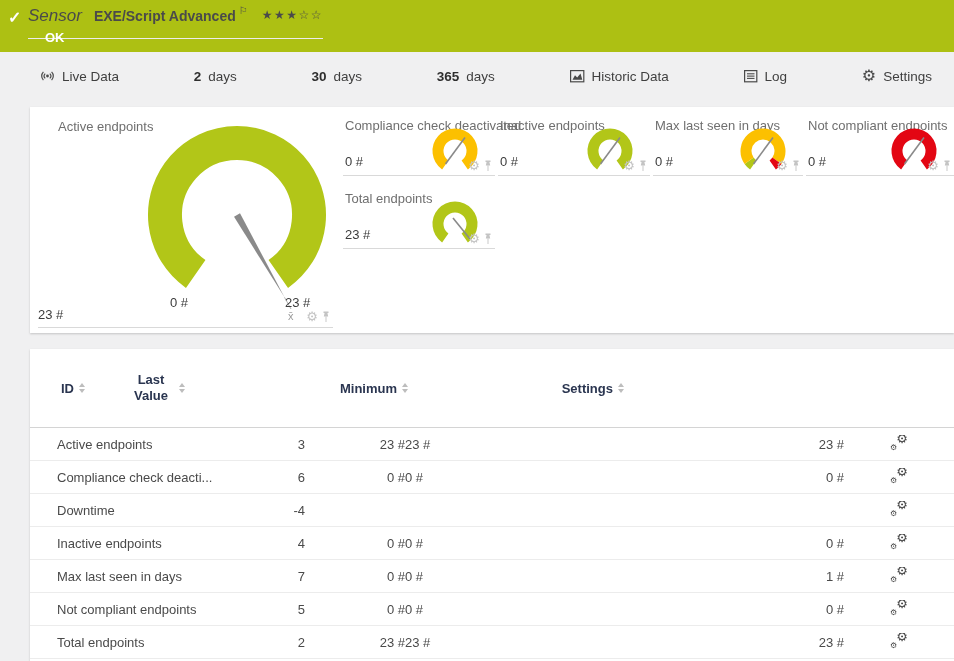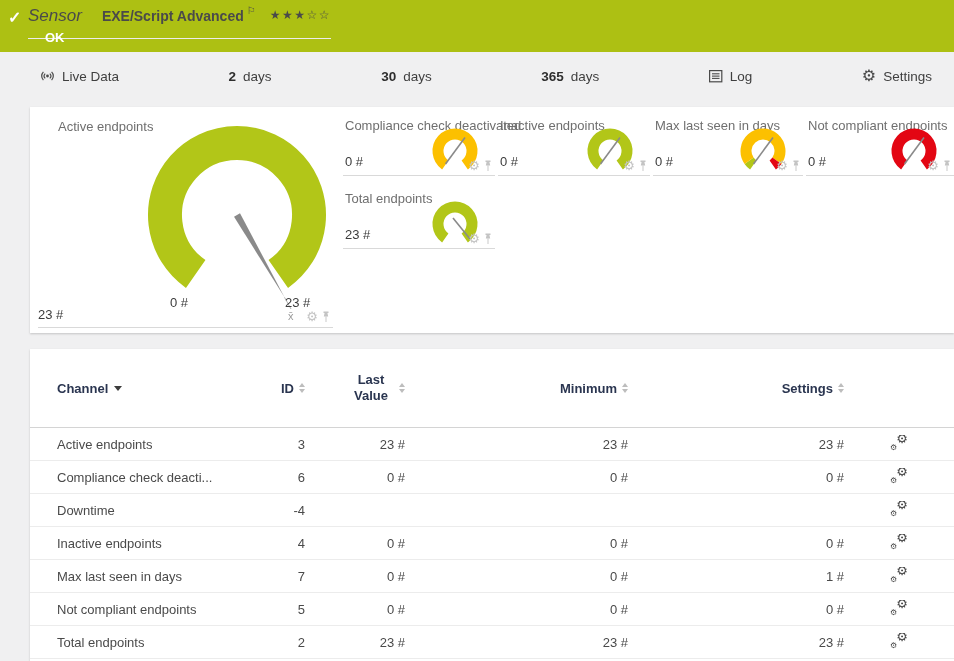--- a/index.html
+++ b/index.html
@@ -3,21 +3,21 @@
 <meta charset="utf-8">
 <style>
   * { margin:0; padding:0; box-sizing:border-box; }
   html,body { width:954px; height:661px; overflow:hidden; background:#f0f0f1;
               font-family:"Liberation Sans", sans-serif; }
 
   
   .topbar { position:absolute; left:0; top:0; width:954px; height:52px; background:#adc013; color:#fff; }
   .topbar .check { position:absolute; left:8px; top:8px; font-size:16px; font-weight:bold; }
   .topbar .trow  { position:absolute; left:28px; top:6px; display:flex; align-items:baseline; }
-  .topbar .kind  { font-style:italic; font-size:17px; margin-right:20px; }
+  .topbar .kind  { font-style:italic; font-size:17px; margin-right:12px; }
   .topbar .title { font-size:14px; font-weight:bold; }
   .topbar .flag  { font-size:10px; position:relative; top:-7px; margin-left:3px; }
   .topbar .stars { font-size:12px; letter-spacing:1.5px; margin-left:14px; position:relative; top:-2px; }
   .topbar .status{ position:absolute; left:45px; top:30px; font-size:13px; font-weight:bold; }
 
   
   .tabbar { position:absolute; left:0; top:52px; width:954px; height:48px;
             display:flex; align-items:center; justify-content:space-between;
             padding:0 22px 0 40px; }
   .tab { position:relative; height:100%; display:flex; align-items:center; gap:7px;
@@ -64,21 +64,21 @@
 
   
   .thead { display:flex; height:79px; align-items:center; border-bottom:1px solid #d4d4d4;
            color:#2a3550; font-size:13px; font-weight:bold; }
   .trow  { display:flex; height:33px; align-items:center; border-bottom:1px solid #ececec;
            font-size:13px; color:#4a4a4a; }
   .td, .th { overflow:hidden; white-space:nowrap; }
   .c-channel { width:220px; padding-left:27px; text-align:left; }
   .c-id      { width:55px;  text-align:right; }
   .c-last    { width:100px; text-align:right; }
-  .c-min     { width:223px; text-align:right; }
+  .c-min     { width:223px; }
   .c-max     { width:216px; text-align:right; }
   .c-icon    { width:110px; text-align:center; }
   .th { display:flex; align-items:center; }
   .th.c-id, .th.c-last, .th.c-min, .th.c-max { justify-content:flex-end; }
   .hlbl { display:inline-block; }
   .th.c-last .hlbl { max-width:46px; white-space:normal; text-align:center; line-height:1.25; }
   .sortpair { display:inline-flex; flex-direction:column; margin-left:5px; }
   .arr-up { width:0;height:0;border-left:3.5px solid transparent;border-right:3.5px solid transparent;
             border-bottom:4px solid #bdbdbd; margin-bottom:2px; }
   .arr-dn { width:0;height:0;border-left:3.5px solid transparent;border-right:3.5px solid transparent;
@@ -121,20 +121,27 @@
   </div>
   <div class="tab">
     <b>30</b>
       <span>days</span>
   </div>
   <div class="tab">
     <b>365</b>
       <span>days</span>
   </div>
   <div class="tab">
+    <svg width="15" height="13" viewBox="0 0 15 13">
+      <rect x="0.6" y="0.6" width="13.2" height="11.2" fill="none" stroke="#4a4a4a" stroke-width="1.2"></rect>
+      <polygon points="2.5,9.8 5,5.2 7.2,7.4 10.5,3.4 12.3,9.8" fill="#4a4a4a"></polygon>
+    </svg>
+    <span>Historic Data</span>
+  </div>
+  <div class="tab">
     <svg width="14" height="13" viewBox="0 0 14 13">
       <rect x="0.6" y="0.6" width="12.2" height="11.2" fill="none" stroke="#4a4a4a" stroke-width="1.2"></rect>
       <line x1="3" y1="3.8" x2="10.5" y2="3.8" stroke="#4a4a4a" stroke-width="1.1"></line>
       <line x1="3" y1="6.1" x2="10.5" y2="6.1" stroke="#4a4a4a" stroke-width="1.1"></line>
       <line x1="3" y1="8.4" x2="10.5" y2="8.4" stroke="#4a4a4a" stroke-width="1.1"></line>
     </svg>
     <span>Log</span>
   </div>
   <div class="tab">
     <span class="gear-glyph">⚙</span>
@@ -243,24 +250,20 @@
       <svg class="mini-pin" width="10" height="12" viewBox="0 0 10 12" fill="#c4c4c4">
           <path d="M2.5 0.5 h5 v1.4 h-1.1 l0.8 3.6 h-4.4 l0.8 -3.6 h-1.1 z"></path>
           <rect x="4.55" y="5.5" width="0.9" height="5.5"></rect>
         </svg>
     </span>
   </div>
 </div>
 
 <div class="panel table">
   <div class="thead">
-    <div class="th c-channel">
-      <span class="hlbl">Channel</span>
-      <span class="chan-arr"></span>
-    </div>
     <div class="th c-id">
       <span class="hlbl">ID</span>
       <span class="sortpair">
           <span class="arr-up"></span>
           <span class="arr-dn"></span>
         </span>
     </div>
     <div class="th c-last">
       <span class="hlbl">Last Value</span>
       <span class="sortpair">

